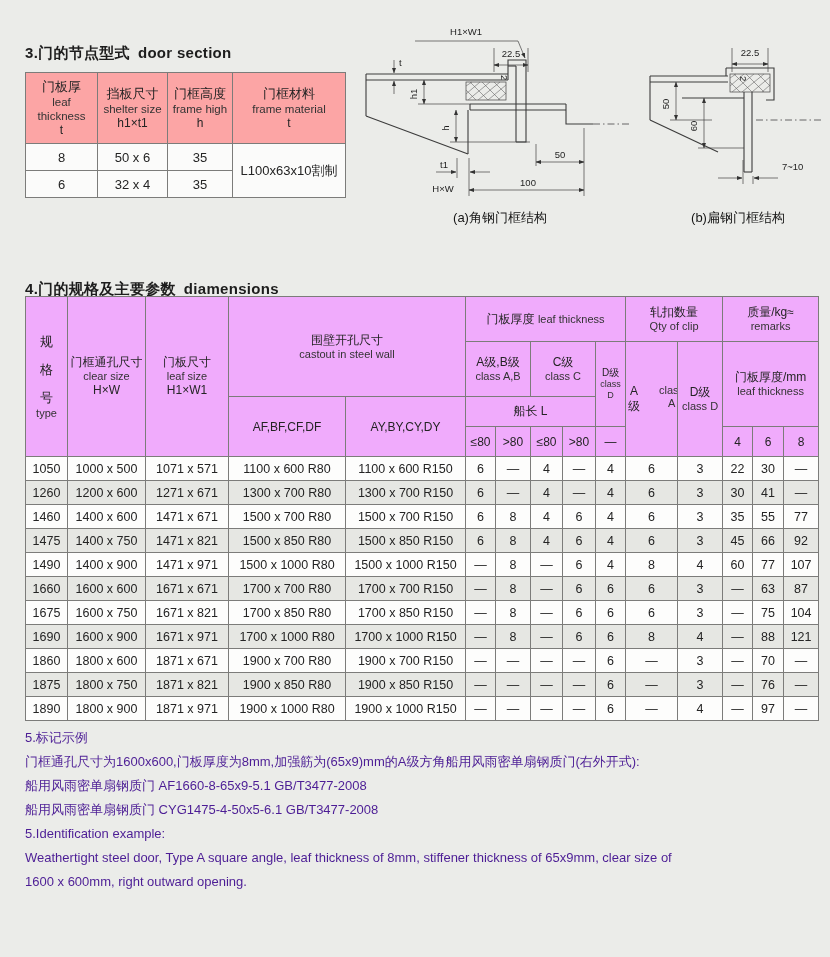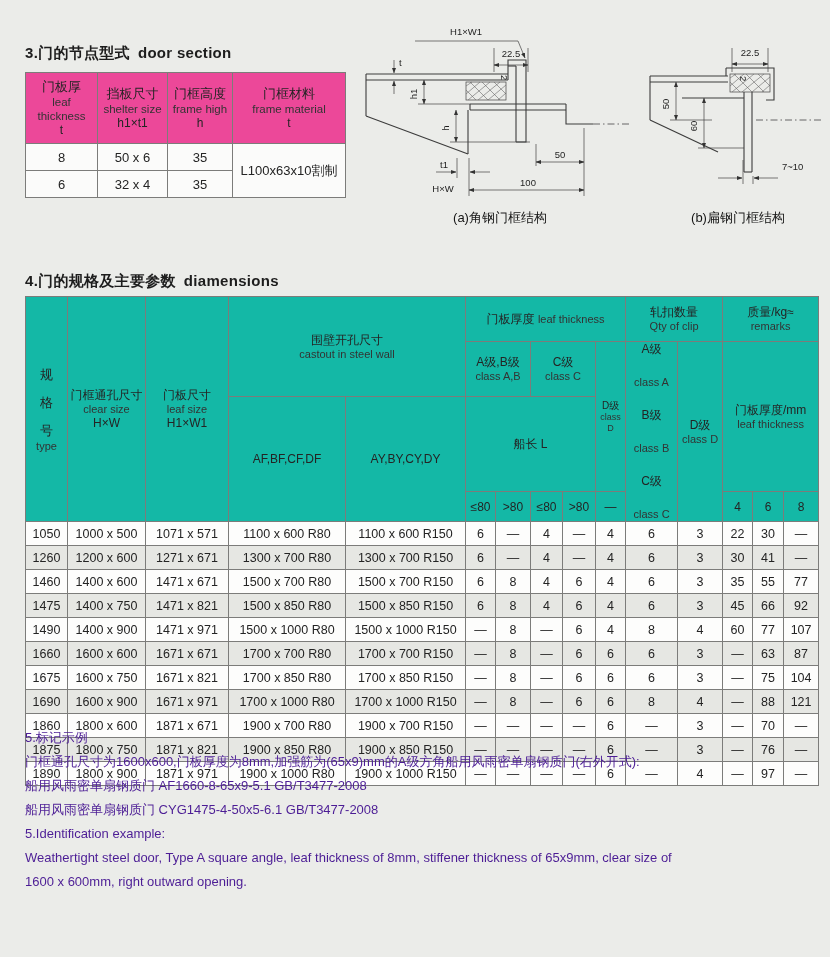--- a/index.html
+++ b/index.html
@@ -13,40 +13,40 @@
   .sec-title{font-size:15px;font-weight:700;color:#1d1d1d;letter-spacing:.3px;}
   .sec-title .en{margin-left:8px;}
 
   
   table{border-collapse:collapse;table-layout:fixed;background:#fbfbfa;}
   th,td{
     border:1px solid #7c7c7a;
     text-align:center;vertical-align:middle;
     padding:0 2px;color:#242424;overflow:hidden;
   }
-  th{font-weight:400;background:#ec4899;}
+  th{font-weight:400;background:#fca5a5;}
   .t1{width:320px;}
   .t1 th{height:70px;}
   .t1 td{height:26px;font-size:13px;}
   .t1 .zh{font-size:13px;line-height:16px;}
   .t1 .en{font-size:11.5px;line-height:14px;color:#333;}
   .t1 .sym{font-size:12px;line-height:15px;}
   .t1 .mat{font-size:13px;margin-left:8px;}
 
   .t2{width:793px;font-size:12px;}
-  .t2 th{background:#14b8a6;}
+  .t2 th{background:#f0abfc;}
   .t2 .zh{font-size:12px;line-height:15px;}
   .t2 .en{font-size:11px;line-height:13px;color:#333;}
   .t2 .sm .zh{font-size:10px;line-height:12px;}
   .t2 .sm .en{font-size:9px;line-height:11px;}
   .t2 td{height:23px;font-size:12.5px;background:#fdfdfc;}
   .t2 tr.alt td{background:#e6e7e3;}
   .stack{display:flex;flex-direction:column;justify-content:space-between;align-items:center;height:100%;padding:8px 0;box-sizing:border-box;}
   .vword{display:flex;flex-direction:column;gap:10px;font-size:13px;}
-  .gap6{display:flex;flex-direction:column;gap:19px;}
+  .gap6{display:flex;flex-direction:row;gap:19px;}
 
   
   .diag svg{display:block;}
   .ln{stroke:#3c3c3c;stroke-width:1.1;fill:none;}
   .dm{stroke:#444;stroke-width:.7;fill:none;}
   .cl{stroke:#444;stroke-width:.8;stroke-dasharray:7 3 1.5 3;fill:none;}
   .ht{stroke:#666;stroke-width:.6;}
   .diag text{font-family:"Liberation Sans","DejaVu Sans",sans-serif;font-size:9.5px;fill:#1e1e1e;}
   .diag .cap{font-size:13px;fill:#151515;}
 
@@ -240,21 +240,21 @@
   <line class="dm" x1="95" y1="140" x2="95" y2="164"></line>
   <line class="dm" x1="105" y1="156" x2="105" y2="164"></line>
   <line class="dm" x1="70" y1="158" x2="94" y2="158" marker-end="url(#ar-b)"></line>
   <line class="dm" x1="130" y1="158" x2="106" y2="158" marker-end="url(#ar-b)"></line>
   <text x="134" y="150">7~10</text>
 
   <text class="cap" x="90" y="202" text-anchor="middle">(b)扁钢门框结构</text>
 </svg>
 </div>
 
-<div class="abs sec-title" style="left:25px;top:272px;">
+<div class="abs sec-title" style="left:25px;top:280px;">
   <span>4.门的规格及主要参数</span><span class="en">diamensions</span>
 </div>
 
 <table class="t2 abs" style="left:25px;top:296px;">
   <colgroup>
     <col style="width:42px">
       <col style="width:78px">
       <col style="width:83px">
     <col style="width:117px">
       <col style="width:120px">

